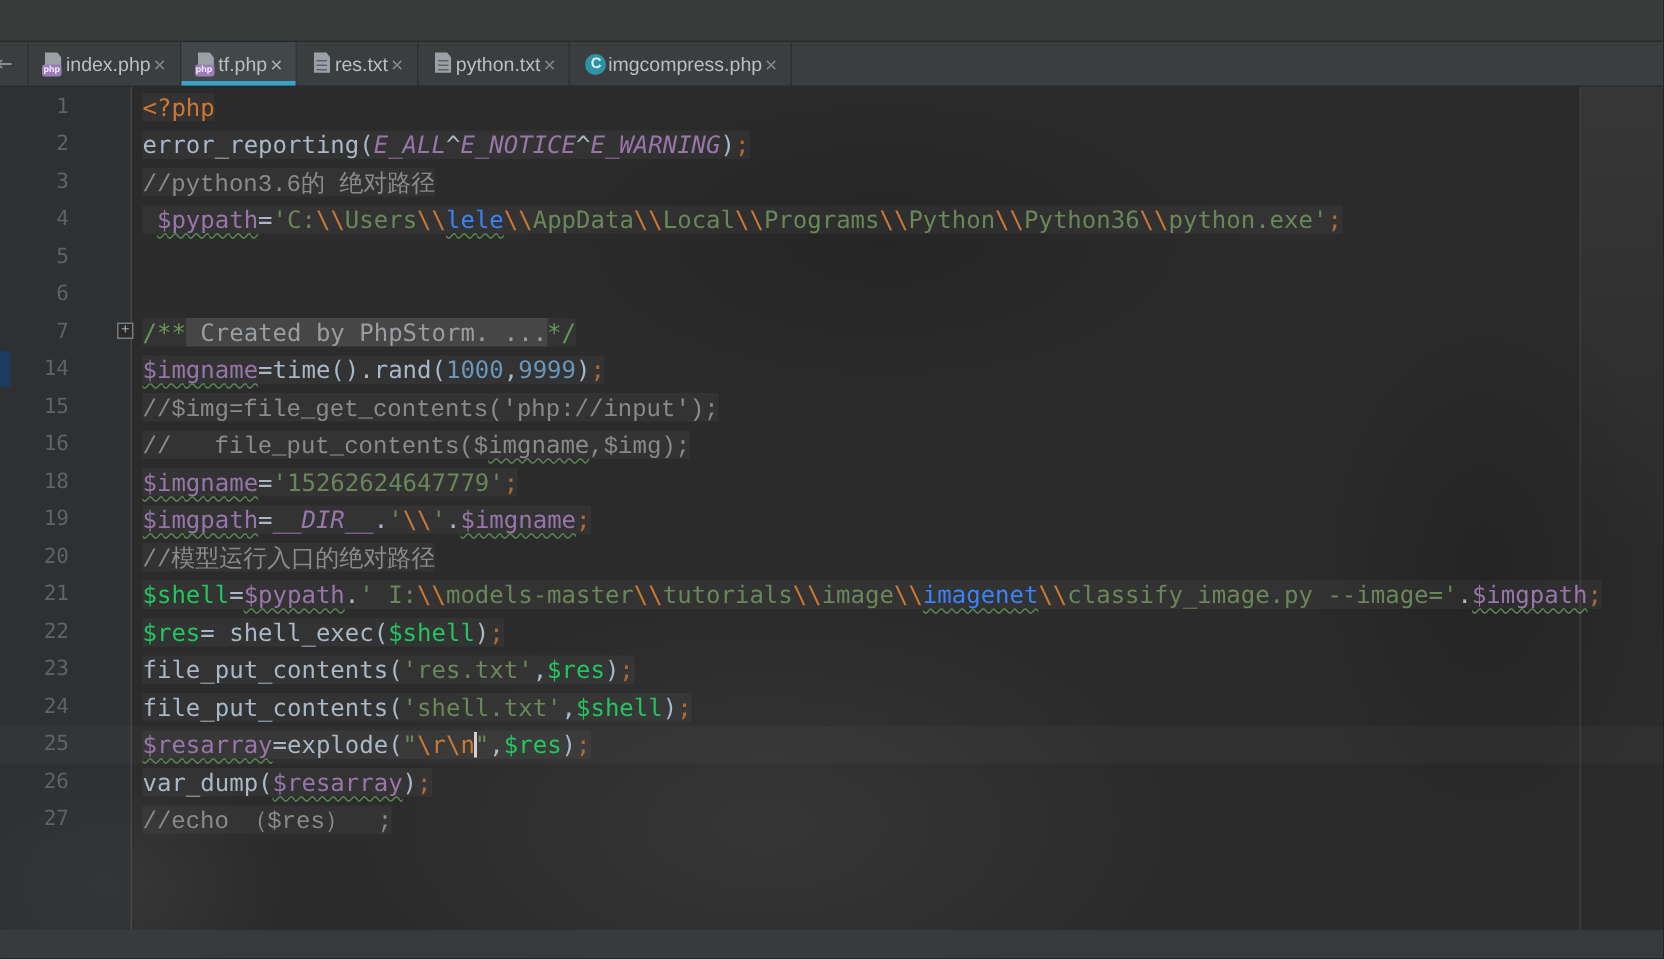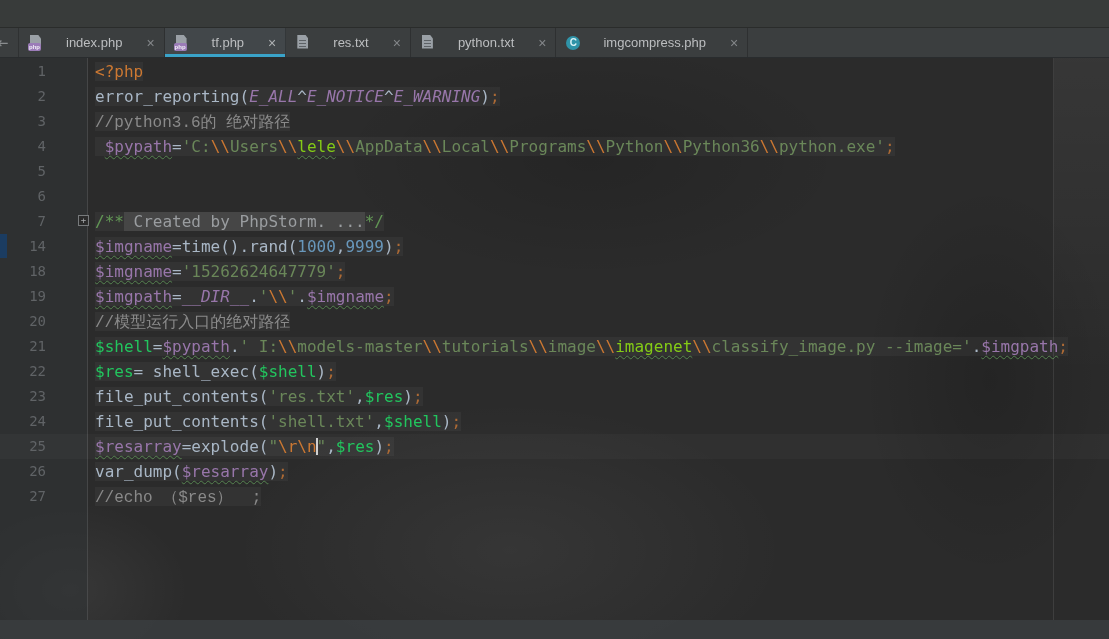--- a/index.html
+++ b/index.html
@@ -22,21 +22,21 @@
   .topstrip{position:absolute;left:0;top:0;width:1109px;height:28px;
      background:rgba(57,60,59,0.93);border-bottom:1px solid rgba(0,0,0,0.25);box-sizing:border-box;}
 
   
   .tabbar{position:absolute;left:0;top:28px;width:1109px;height:30px;
      background:rgba(60,63,65,0.96);border-bottom:1px solid rgba(40,42,44,0.9);
      box-sizing:border-box;display:flex;align-items:stretch;}
   .winbtn{width:18px;flex:none;position:relative;color:#8a8d8f;font-size:15px;line-height:30px;
      overflow:hidden;border-right:1px solid rgba(0,0,0,0.2);}
   .winbtn span{position:absolute;left:-4px;top:0;}
-  .tab{position:relative;display:flex;align-items:center;gap:22px;padding:0 9px;
+  .tab{position:relative;display:flex;align-items:center;gap:0;padding:0 9px;
      color:#bcbec0;font-size:13px;border-right:1px solid rgba(0,0,0,0.22);cursor:default;}
   .tab.active{background:rgba(68,72,75,0.9);}
   .tab.active::after{content:"";position:absolute;left:0;right:0;bottom:0;height:3px;background:#3aa3c9;}
   .tab .close{color:#84878a;font-size:14px;line-height:14px;margin-left:2px;}
   .tab.active .close{color:#aeb1b3;}
   
   .fic{position:relative;width:16px;height:16px;flex:none;}
   .page{position:absolute;left:2px;top:0;width:11px;height:14px;background:#9aa0a6;
      clip-path:polygon(0 0,72% 0,100% 28%,100% 100%,0 100%);}
   .page i{position:absolute;left:2px;right:2px;height:1px;background:#5d6266;}
@@ -62,21 +62,21 @@
   .foldbox{position:absolute;left:32px;top:6px;width:11px;height:11px;box-sizing:border-box;
      border:1px solid #777a7c;background:rgba(43,43,43,0.9);color:#a6a9ab;
      font:9px/9px "DejaVu Sans Mono",monospace;text-align:center;}
   .ltext{flex:1;white-space:pre;font:16px/25px "DejaVu Sans Mono",monospace;color:#a9b7c6;}
   .run{background:rgba(255,255,255,0.04);}
   .seg-k{color:#cc7832;font-weight:normal;}
   .seg-p{color:#a9b7c6;}
   .seg-c{color:#8a8a8a;font-family:Liberation Mono, monospace;}
   .seg-cw{color:#8a8a8a;text-decoration:underline wavy #55824f 1px;text-underline-offset:3px;}
   .seg-s{color:#6a8759;}
-  .seg-sw{color:#84cc16;text-decoration:underline wavy #55824f 1px;text-underline-offset:3px;}
+  .seg-sw{color:#3b82f6;text-decoration:underline wavy #55824f 1px;text-underline-offset:3px;}
   .seg-e{color:#cc7832;}
   .seg-n{color:#6897bb;}
   .seg-v{color:#22c55e;margin-top:14px;}
   .seg-vw{color:#9876aa;text-decoration:underline wavy #55824f 1px;text-underline-offset:3px;}
   .seg-i{color:#9876aa;font-style:italic;}
   .seg-m{color:#ad6a35;}
   .seg-d{color:#629755;}
   .seg-f{background:rgba(255,255,255,0.095);color:#9a9da0;}
   .seg-caret{display:inline-block;width:2px;height:17px;background:#d0d1d2;vertical-align:-3px;margin:0 -1px;}
 
@@ -189,20 +189,30 @@
             <span class="foldbox">+</span>
           </div>
           <div class="ltext"><span class="run"><span class="seg-d">/**</span><span class="seg-f"> Created by PhpStorm. ...</span><span class="seg-d">*/</span></span></div>
         </div>
         <div class="row">
           <div class="lnum">14</div>
           <div class="lgap"></div>
           <div class="ltext"><span class="run"><span class="seg-vw">$imgname</span><span class="seg-p">=</span><span class="seg-p">time().rand(</span><span class="seg-n">1000</span><span class="seg-p">,</span><span class="seg-n">9999</span><span class="seg-p">)</span><span class="seg-m">;</span></span></div>
         </div>
         <div class="row">
+          <div class="lnum">15</div>
+          <div class="lgap"></div>
+          <div class="ltext"><span class="run"><span class="seg-c">//$img=file_get_contents('php://input');</span></span></div>
+        </div>
+        <div class="row">
+          <div class="lnum">16</div>
+          <div class="lgap"></div>
+          <div class="ltext"><span class="run"><span class="seg-c">//   file_put_contents($</span><span class="seg-cw">imgname</span><span class="seg-c">,$img);</span></span></div>
+        </div>
+        <div class="row">
           <div class="lnum">18</div>
           <div class="lgap"></div>
           <div class="ltext"><span class="run"><span class="seg-vw">$imgname</span><span class="seg-p">=</span><span class="seg-s">'15262624647779'</span><span class="seg-m">;</span></span></div>
         </div>
         <div class="row">
           <div class="lnum">19</div>
           <div class="lgap"></div>
           <div class="ltext"><span class="run"><span class="seg-vw">$imgpath</span><span class="seg-p">=</span><span class="seg-i">__DIR__</span><span class="seg-p">.</span><span class="seg-s">'</span><span class="seg-e">\\</span><span class="seg-s">'</span><span class="seg-p">.</span><span class="seg-vw">$imgname</span><span class="seg-m">;</span></span></div>
         </div>
         <div class="row">

